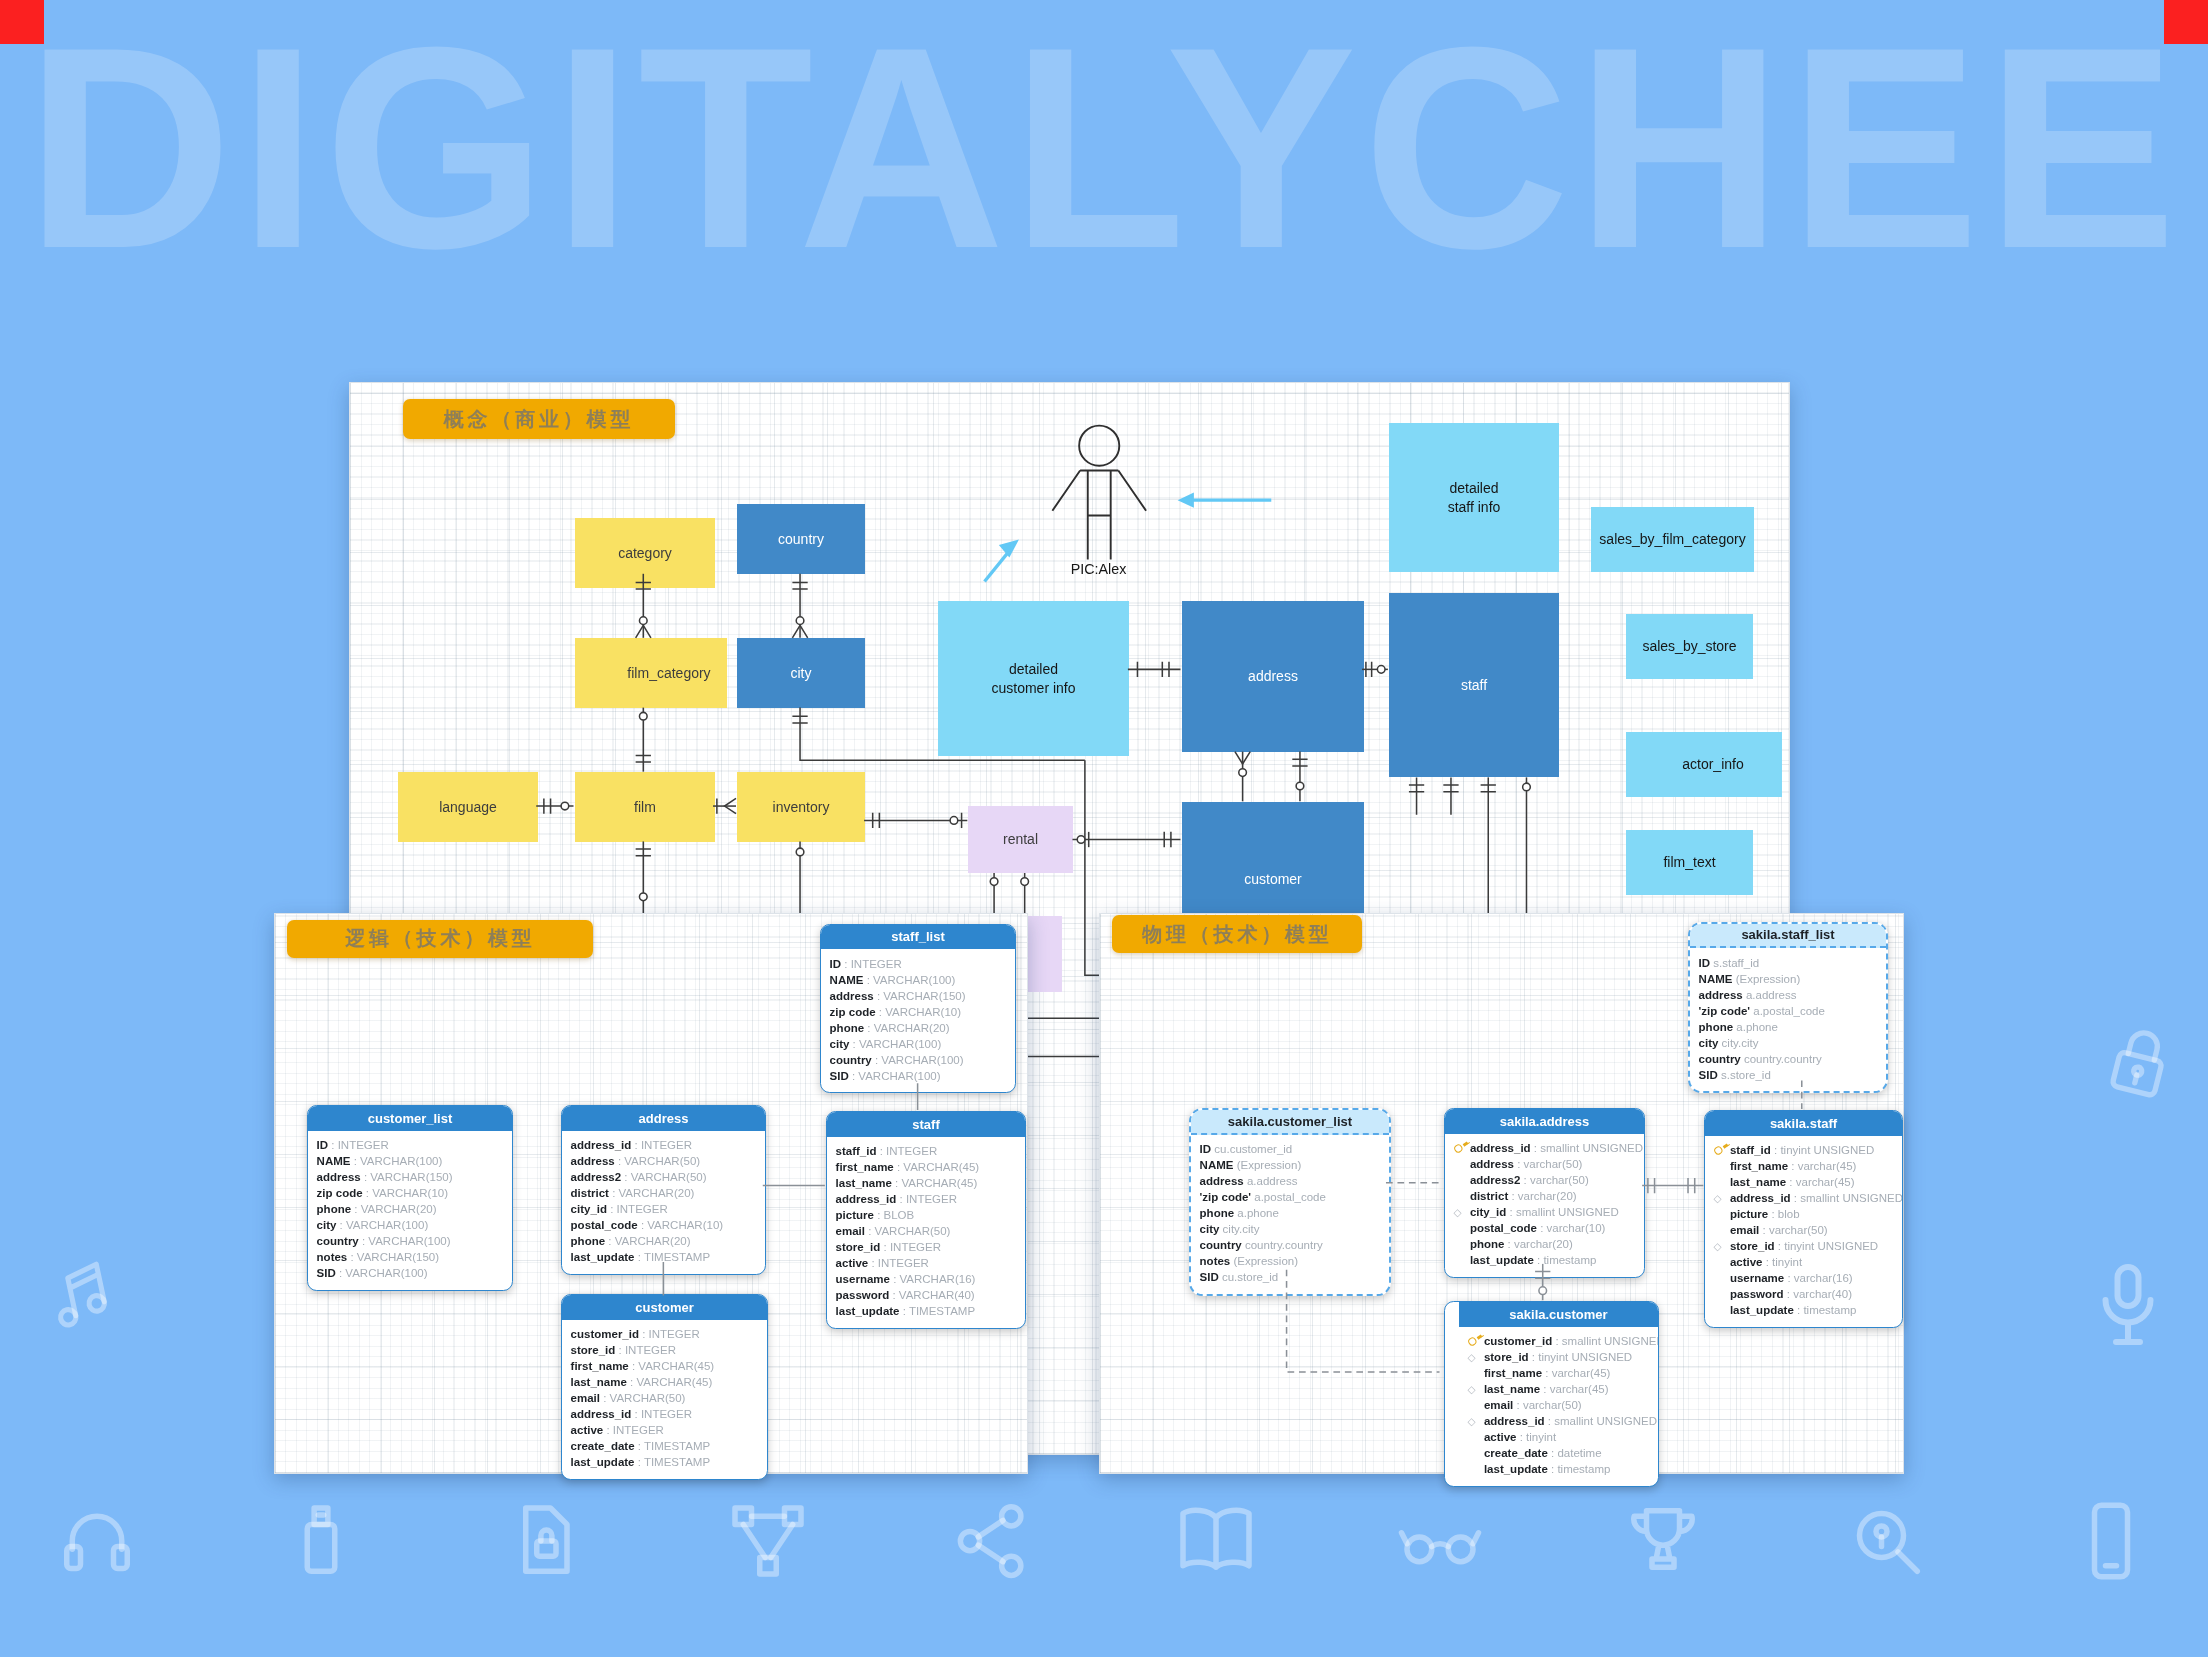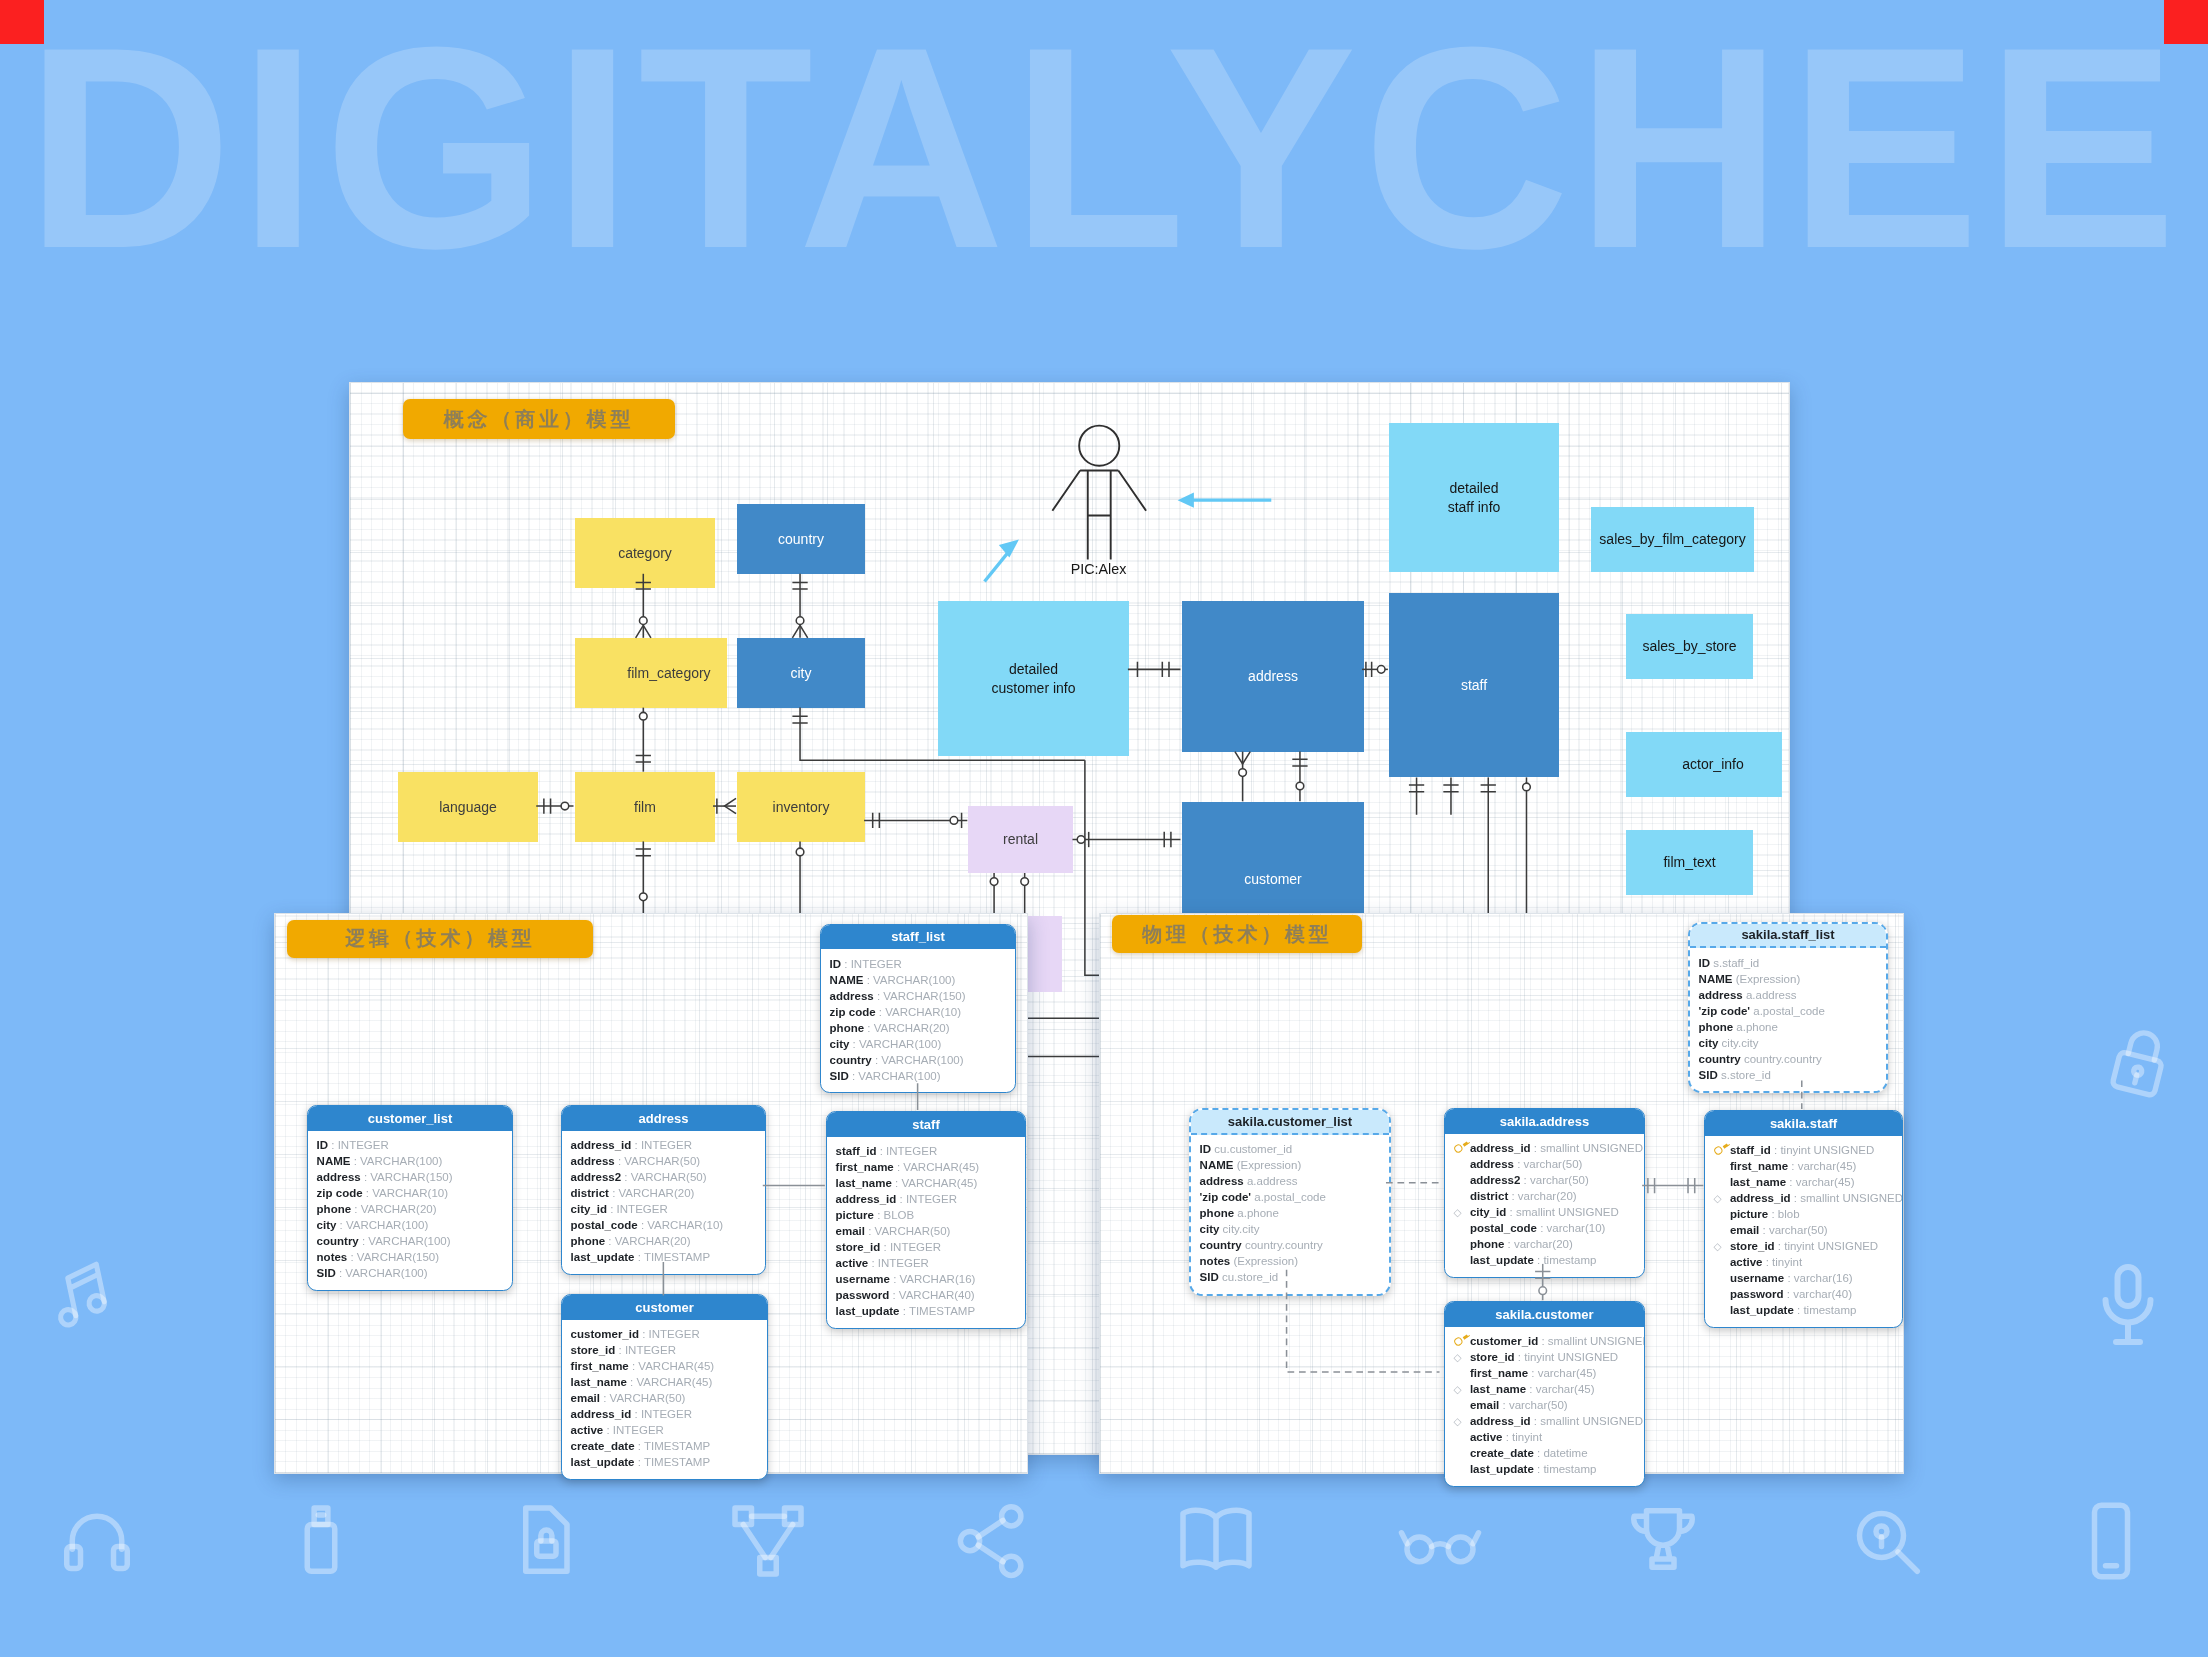--- a/index.html
+++ b/index.html
@@ -300,21 +300,21 @@
           <div class="trow"><span class="idia">◇</span><span class="nm">address_id</span><span class="tp"> : smallint UNSIGNED</span></div>
           <div class="trow"><span class="islot"></span><span class="nm">picture</span><span class="tp"> : blob</span></div>
           <div class="trow"><span class="islot"></span><span class="nm">email</span><span class="tp"> : varchar(50)</span></div>
           <div class="trow"><span class="idia">◇</span><span class="nm">store_id</span><span class="tp"> : tinyint UNSIGNED</span></div>
           <div class="trow"><span class="islot"></span><span class="nm">active</span><span class="tp"> : tinyint</span></div>
           <div class="trow"><span class="islot"></span><span class="nm">username</span><span class="tp"> : varchar(16)</span></div>
           <div class="trow"><span class="islot"></span><span class="nm">password</span><span class="tp"> : varchar(40)</span></div>
           <div class="trow"><span class="islot"></span><span class="nm">last_update</span><span class="tp"> : timestamp</span></div>
         </div>
       </div>
-      <div class="tbl" style="left: 344px; top: 387px; width: 199px;">
+      <div class="tbl" style="left: 344px; top: 387px; width: 199px; padding-left: 14px;">
         <div class="hd">sakila.customer</div>
         <div class="bd">
           <div class="trow"><span class="ikey"></span><span class="nm">customer_id</span><span class="tp"> : smallint UNSIGNED</span></div>
           <div class="trow"><span class="idia">◇</span><span class="nm">store_id</span><span class="tp"> : tinyint UNSIGNED</span></div>
           <div class="trow"><span class="islot"></span><span class="nm">first_name</span><span class="tp"> : varchar(45)</span></div>
           <div class="trow"><span class="idia">◇</span><span class="nm">last_name</span><span class="tp"> : varchar(45)</span></div>
           <div class="trow"><span class="islot"></span><span class="nm">email</span><span class="tp"> : varchar(50)</span></div>
           <div class="trow"><span class="idia">◇</span><span class="nm">address_id</span><span class="tp"> : smallint UNSIGNED</span></div>
           <div class="trow"><span class="islot"></span><span class="nm">active</span><span class="tp"> : tinyint</span></div>
           <div class="trow"><span class="islot"></span><span class="nm">create_date</span><span class="tp"> : datetime</span></div>

